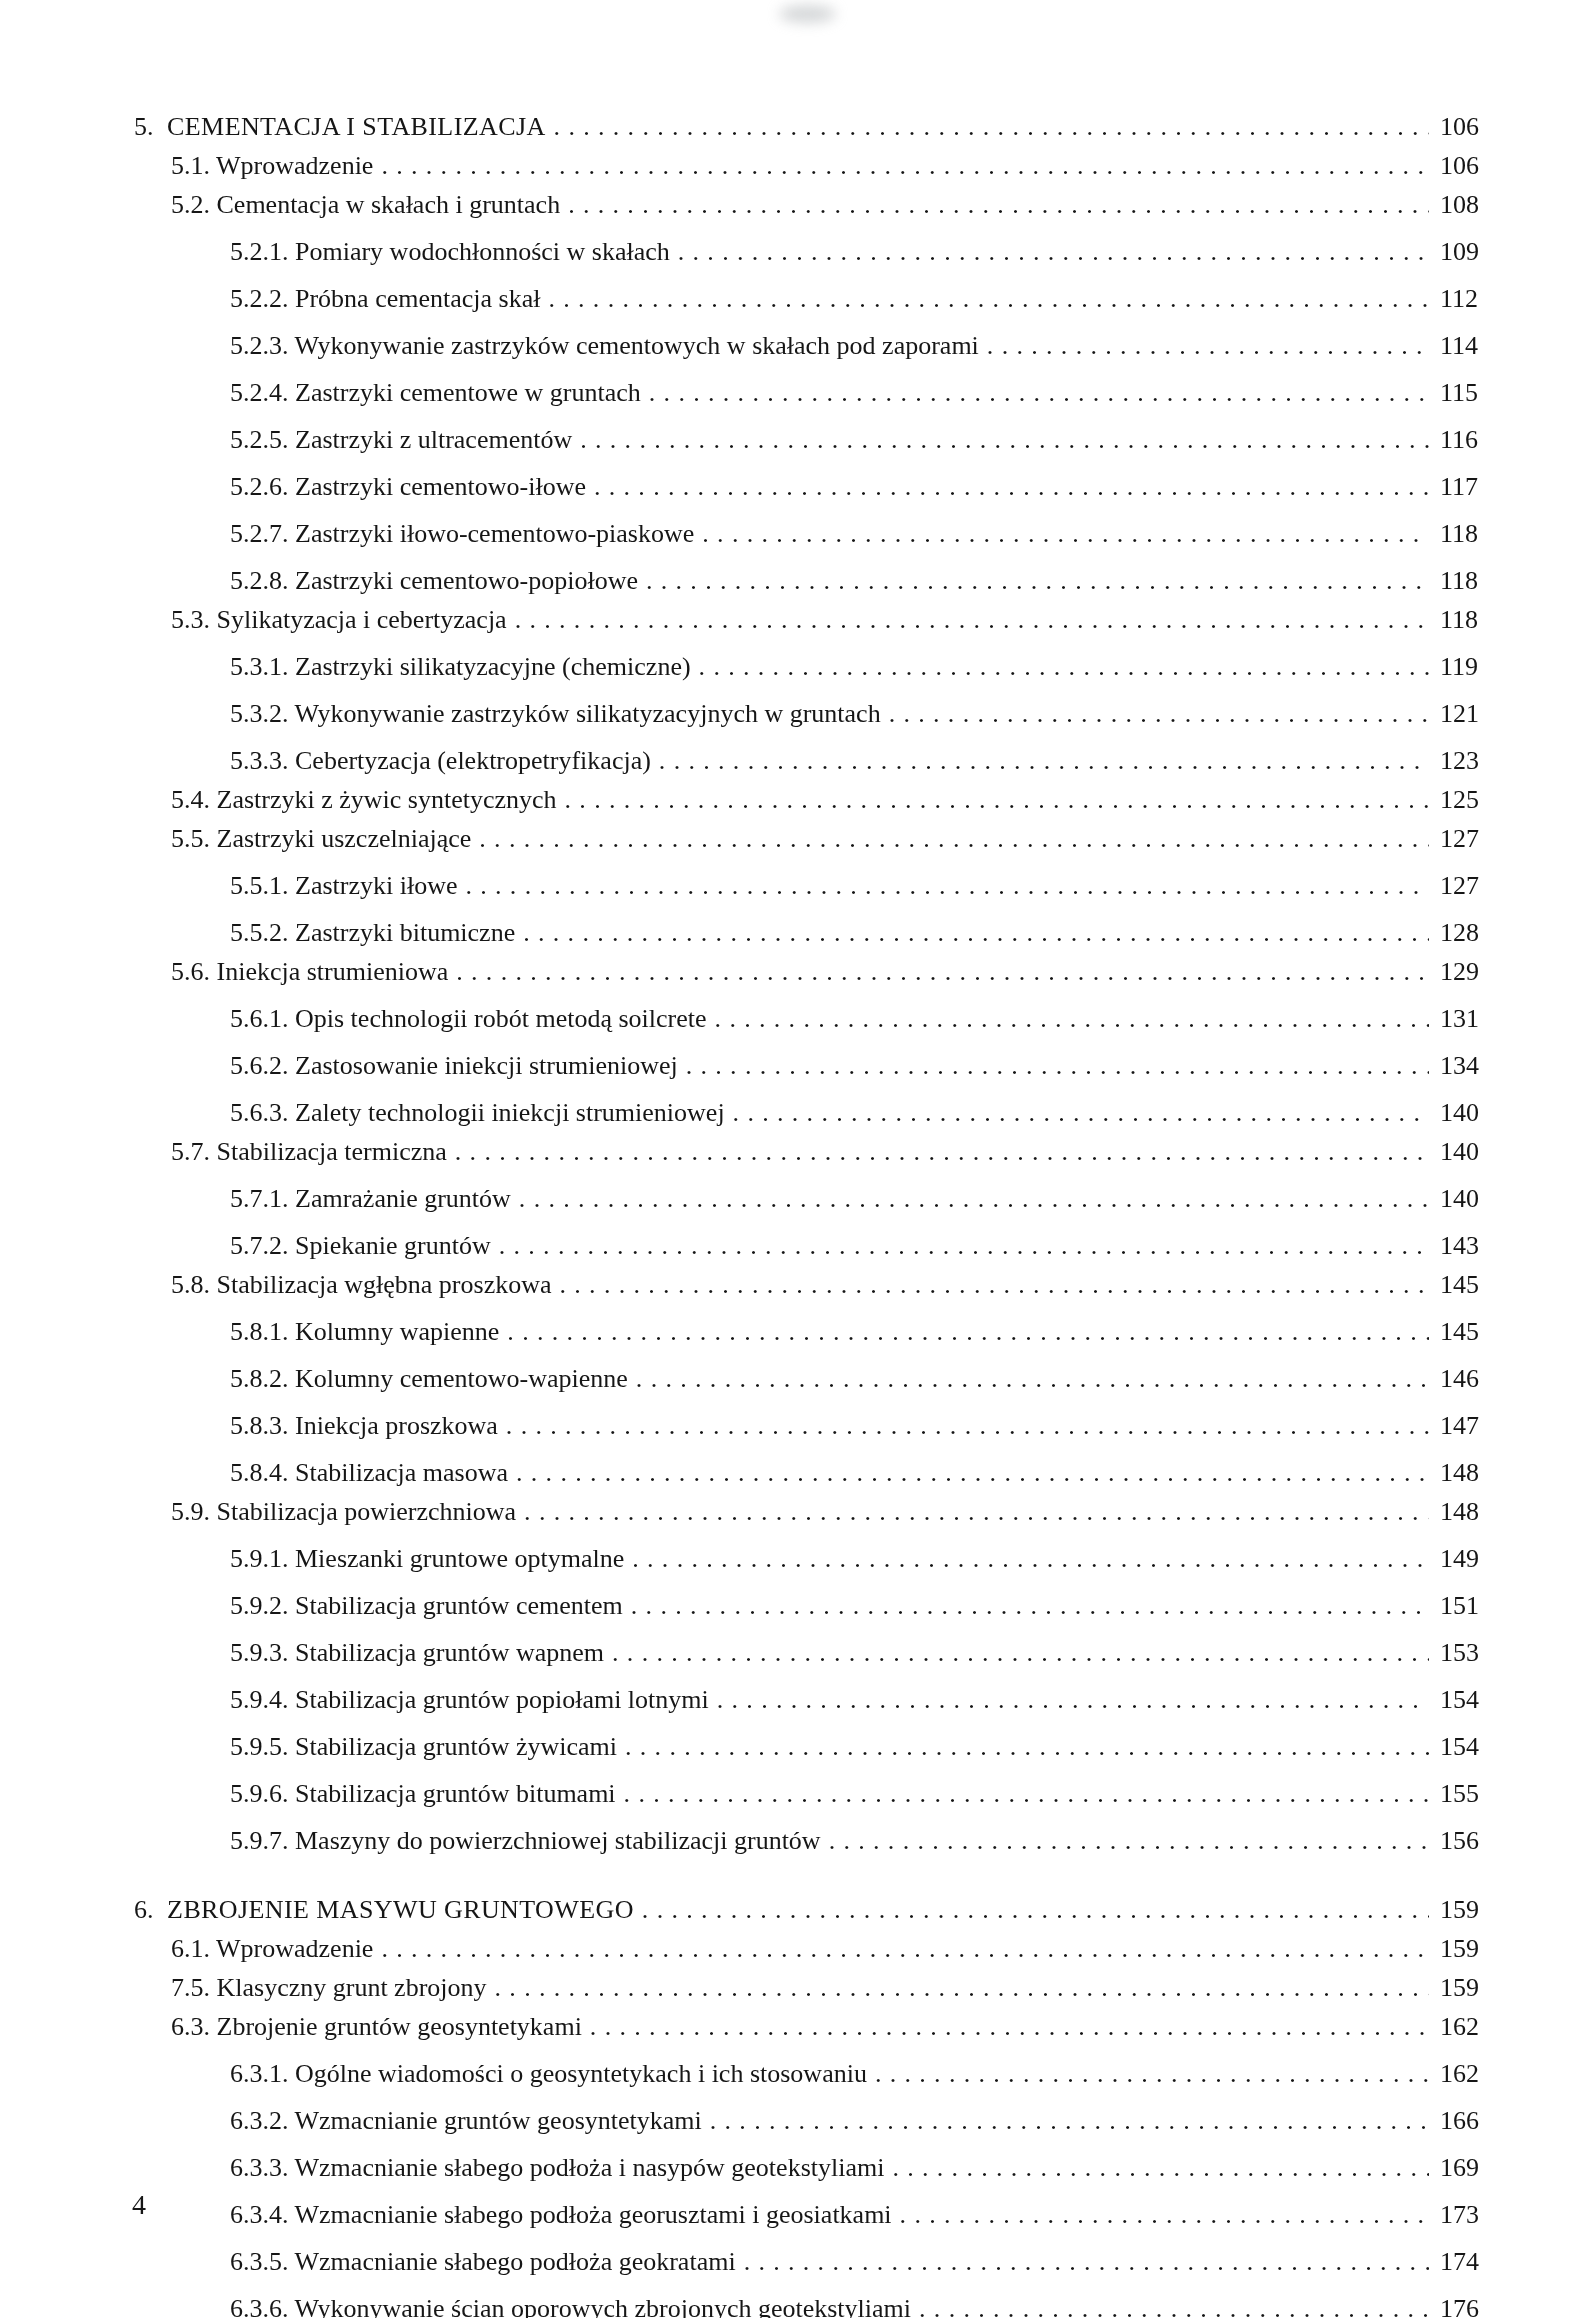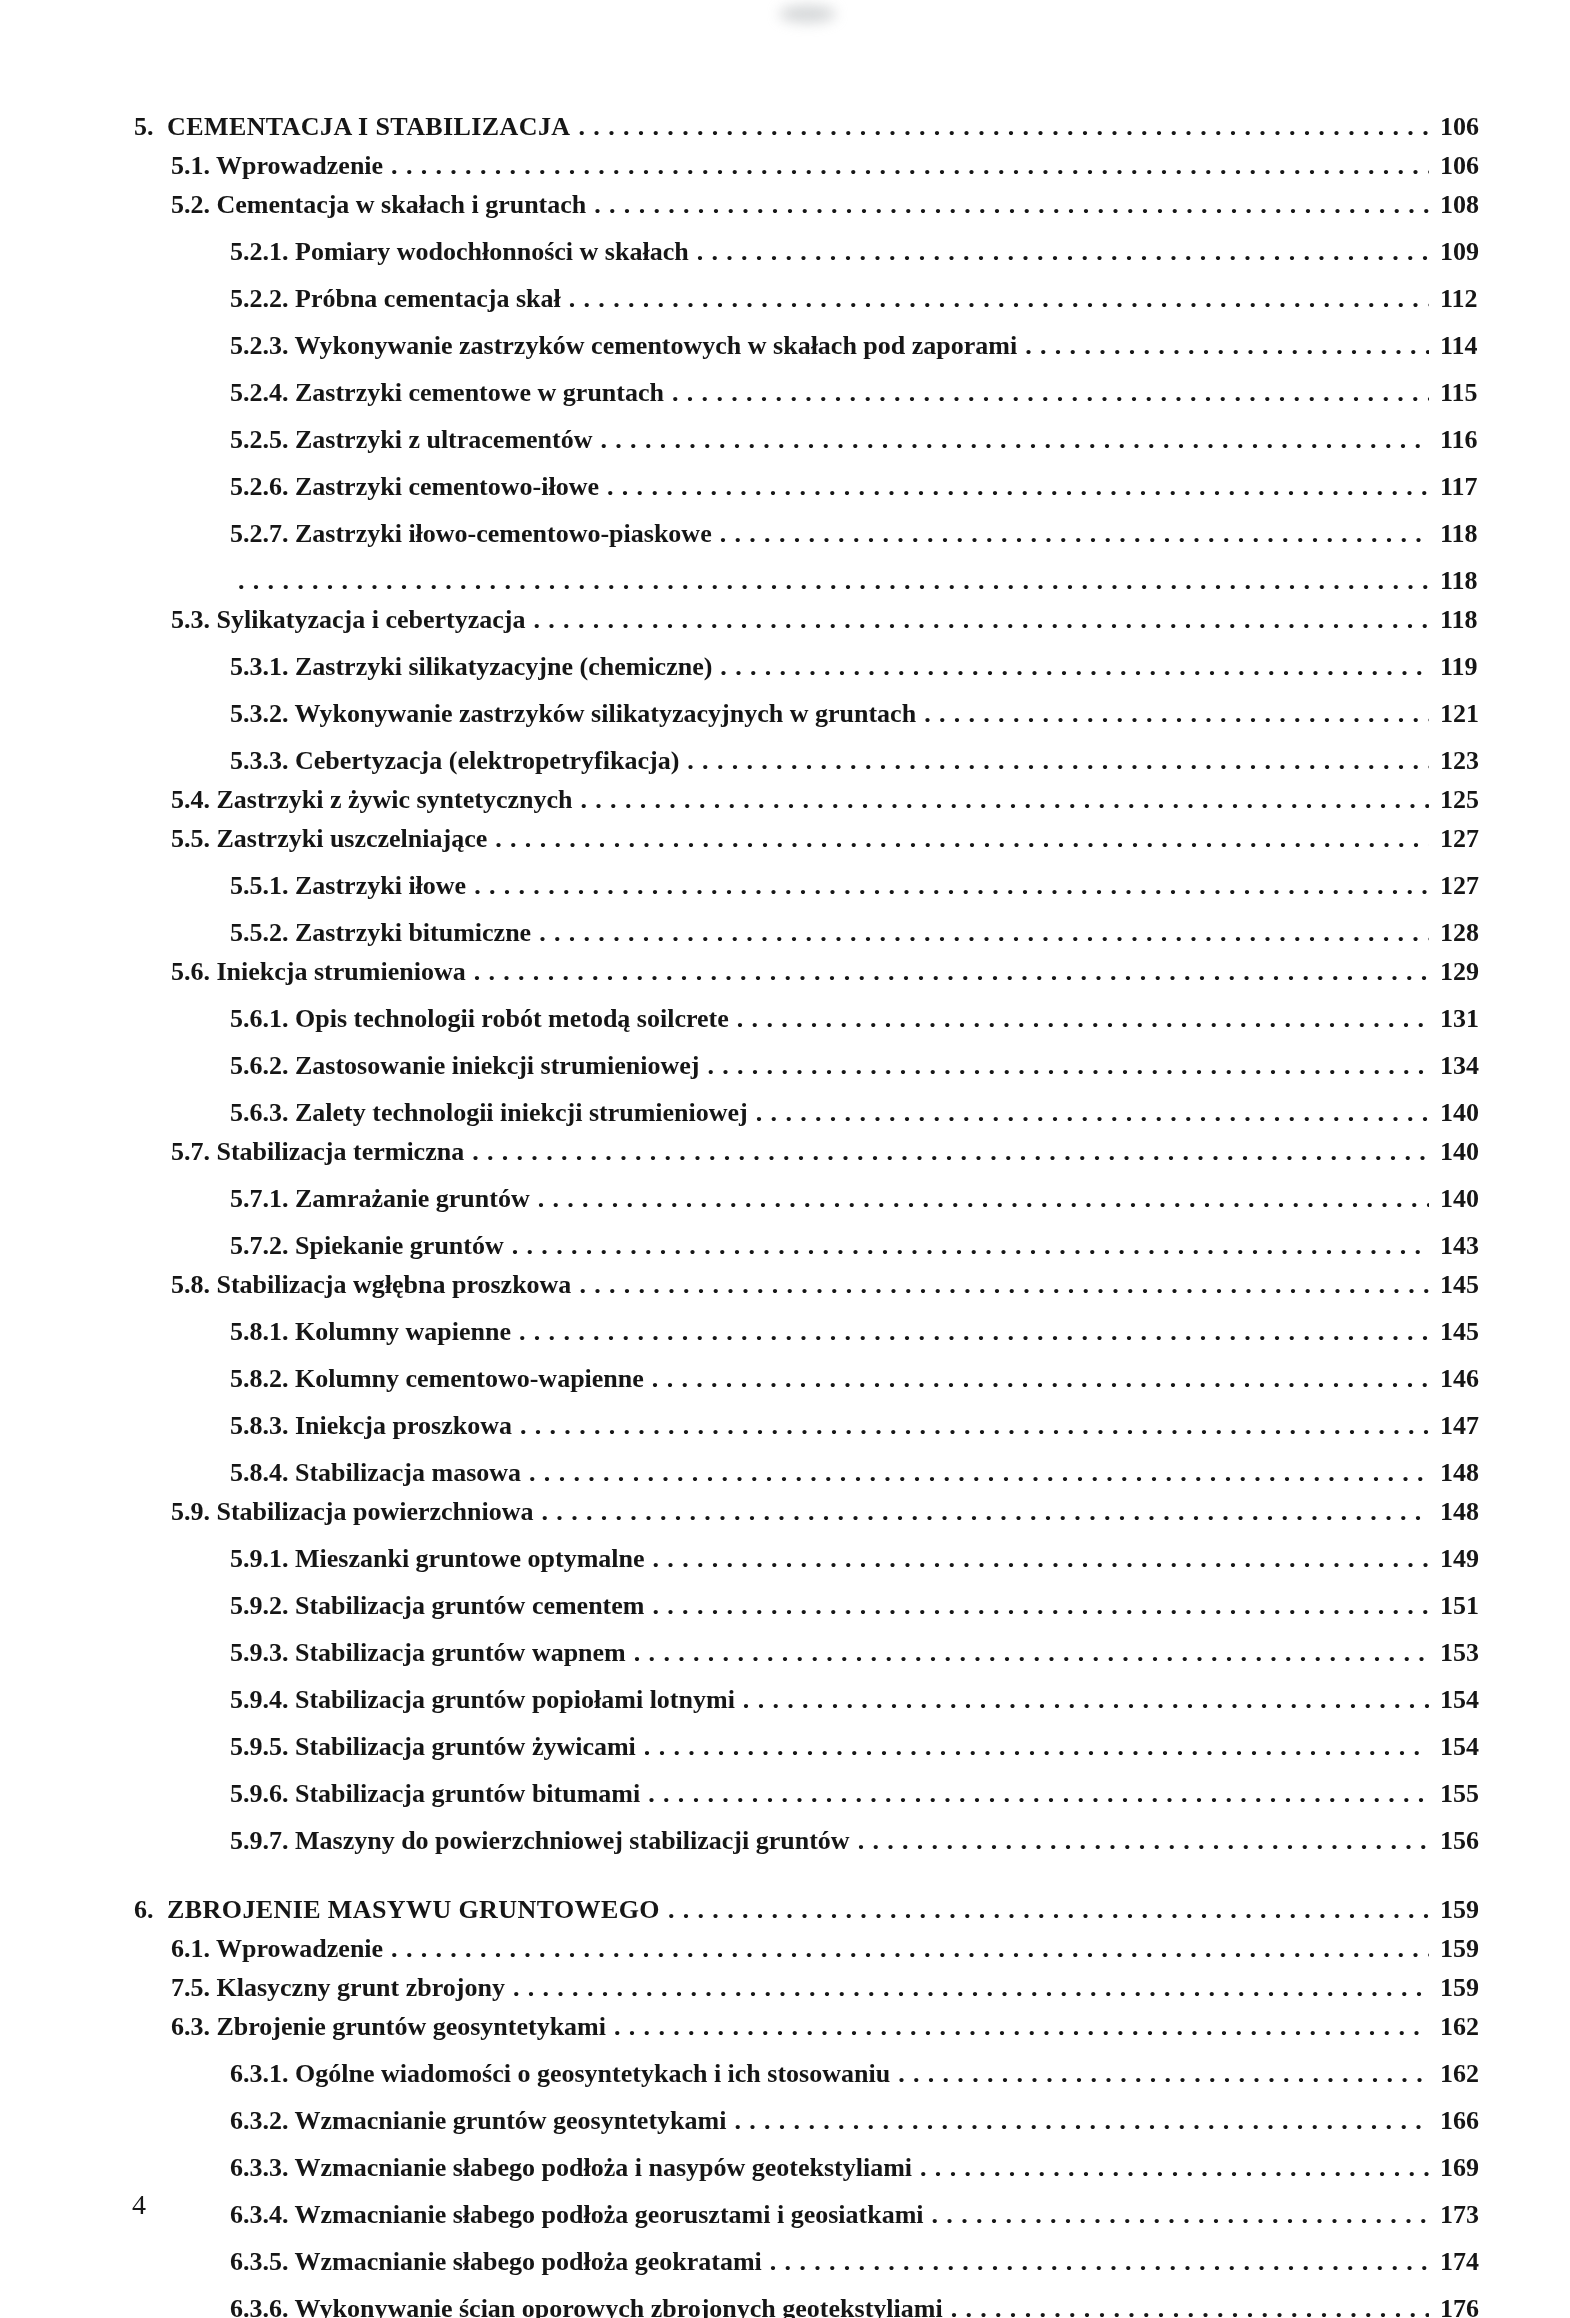--- a/index.html
+++ b/index.html
@@ -32,21 +32,20 @@
     position: absolute;
     left: 134px;
     right: 75px;
     top: 107px;
   }
   .toc-row {
     display: flex;
     align-items: baseline;
     line-height: 39px;
     white-space: nowrap;
-    font-weight: bold;
   }
   .toc-row.lvl1 { padding-left: 37px; }
   .toc-row.lvl2 { padding-left: 96px; margin-top: 8px; }
   .toc-row.gap-before { margin-top: 30px; }
   .toc-row .label { white-space: pre; flex: 0 0 auto; }
   .toc-row.lvl0 .num { margin-right: 7.1px; }
   .toc-row.lvl0 .ttl { letter-spacing: 0.4px; }
   .dots {
     flex: 1 1 auto;
     overflow: hidden;
@@ -132,20 +131,21 @@
     <span class="pg">117</span>
   </div>
 
   <div class="toc-row lvl2">
     <span class="label"><span class="num">5.2.7.</span> <span class="ttl">Zastrzyki iłowo-cementowo-piaskowe</span></span>
     <span class="dots"></span>
     <span class="pg">118</span>
   </div>
 
   <div class="toc-row lvl2">
+    <span class="label"><span class="num">5.2.8.</span> <span class="ttl">Zastrzyki cementowo-popiołowe</span></span>
     <span class="dots"></span>
     <span class="pg">118</span>
   </div>
 
   <div class="toc-row lvl1">
     <span class="label"><span class="num">5.3.</span> <span class="ttl">Sylikatyzacja i cebertyzacja</span></span>
     <span class="dots"></span>
     <span class="pg">118</span>
   </div>
 

